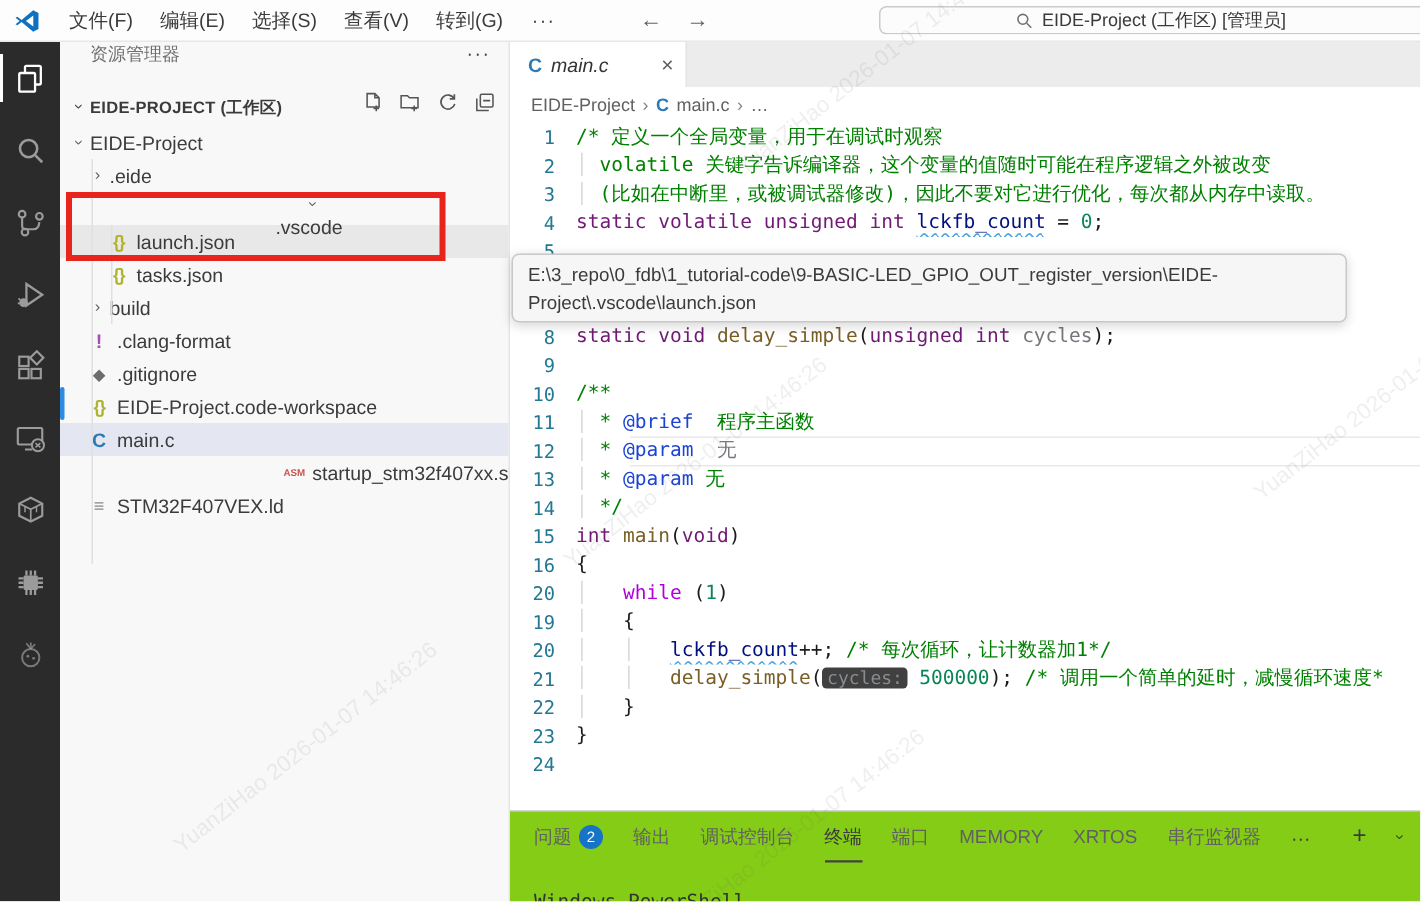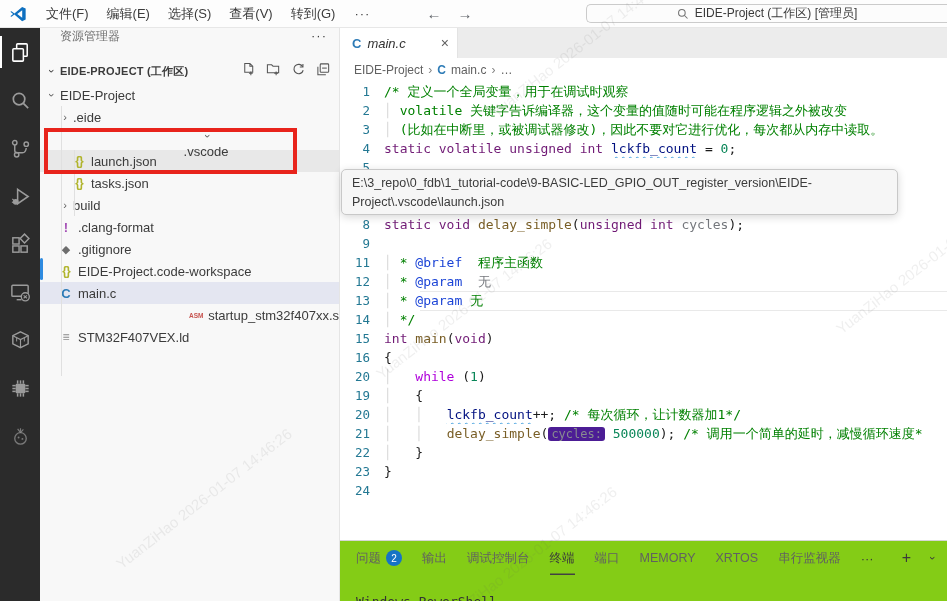--- a/index.html
+++ b/index.html
@@ -60,21 +60,21 @@
   .tab-close { color:#5f5f5f; font-size:14px; cursor:default; }
   .breadcrumb { height:24px; display:flex; align-items:center; gap:5px; padding-left:14px; font-size:12px; color:#616161; background:#fff; }
   .bc-sep { color:#828282; font-size:12px; }
   .code { position:absolute; top:54px; left:0; right:0; bottom:0; font-family:"DejaVu Sans Mono", monospace; font-size:13px; }
   .cline { height:19px; line-height:19px; display:flex; white-space:pre; }
   .lnum { width:44px; padding-right:14px; text-align:right; color:#237893; flex:0 0 44px; font-size:12.5px; }
   .lbody { flex:1; overflow:hidden; }
   .cm{color:#008000} .kw{color:#701a75} .ctl{color:#af00db} .fn{color:#795e26} .nm{color:#098658} .tx{color:#1b1b1b} .gy{color:#75787d}
   .doc{color:#1b44d6} .g{color:#d8d8d8}
   .vru{color:#001080; text-decoration:underline wavy #4aa3e0 1px; text-underline-offset:3px;}
-  .hint{background:#4c1d95; color:#888b90; border-radius:3px; padding:0 3px; font-size:12px;}
+  .hint{background:#404040; color:#888b90; border-radius:3px; padding:0 3px; font-size:12px;}
   .hline { position:absolute; height:1px; background:#e9e9e9; z-index:1; }
   
   .tooltip { position:absolute; left:298px; top:169px; width:557px; height:46px; background:#f6f6f6;
     border:1px solid #c8c8c8; border-radius:5px; box-shadow:0 2px 8px rgba(0,0,0,.16); z-index:9;
     padding:4px 10px; font-size:12.5px; color:#3b3b3b; line-height:19px; overflow:hidden;margin-left:43px; }
   
   .redbox { position:absolute; left:44px; top:128px; width:253px; height:46px;
     border:4px solid #e8241c; z-index:8; pointer-events:none; }
   
   .panel { position:absolute; left:340px; top:540px; width:607px; height:66px; background:#84cc16; border-top:1px solid #d6d6d6; z-index:3; }
@@ -304,20 +304,21 @@
     <div class="code" id="code">
         <div class="cline"><span class="lnum">1</span><span class="lbody"><span class="cm">/* 定义一个全局变量，用于在调试时观察</span></span></div>
         <div class="cline"><span class="lnum">2</span><span class="lbody"><span class="g">│</span><span class="cm"> volatile 关键字告诉编译器，这个变量的值随时可能在程序逻辑之外被改变</span></span></div>
         <div class="cline"><span class="lnum">3</span><span class="lbody"><span class="g">│</span><span class="cm"> (比如在中断里，或被调试器修改)，因此不要对它进行优化，每次都从内存中读取。</span></span></div>
         <div class="cline"><span class="lnum">4</span><span class="lbody"><span class="kw">static volatile unsigned int</span><span class="tx"> </span><span class="vru">lckfb_count</span><span class="tx"> = </span><span class="nm">0</span><span class="tx">;</span></span></div>
         <div class="cline"><span class="lnum">5</span><span class="lbody"></span></div>
         <div class="cline"><span class="lnum">6</span><span class="lbody"></span></div>
         <div class="cline"><span class="lnum">7</span><span class="lbody"></span></div>
         <div class="cline"><span class="lnum">8</span><span class="lbody"><span class="kw">static void</span><span class="tx"> </span><span class="fn">delay_simple</span><span class="tx">(</span><span class="kw">unsigned int</span><span class="tx"> </span><span class="gy">cycles</span><span class="tx">);</span></span></div>
         <div class="cline"><span class="lnum">9</span><span class="lbody"></span></div>
+        <div class="cline"><span class="lnum">10</span><span class="lbody"><span class="cm">/**</span></span></div>
         <div class="cline"><span class="lnum">11</span><span class="lbody"><span class="g">│</span><span class="cm"> * </span><span class="doc">@brief</span><span class="cm">  程序主函数</span></span></div>
         <div class="cline"><span class="lnum">12</span><span class="lbody"><span class="g">│</span><span class="cm"> * </span><span class="doc">@param</span><span class="tx">  </span><span class="gy">无</span></span></div>
         <div class="cline"><span class="lnum">13</span><span class="lbody"><span class="g">│</span><span class="cm"> * </span><span class="doc">@param</span><span class="cm"> 无</span></span></div>
         <div class="cline"><span class="lnum">14</span><span class="lbody"><span class="g">│</span><span class="cm"> */</span></span></div>
         <div class="cline"><span class="lnum">15</span><span class="lbody"><span class="kw">int</span><span class="tx"> </span><span class="fn">main</span><span class="tx">(</span><span class="kw">void</span><span class="tx">)</span></span></div>
         <div class="cline"><span class="lnum">16</span><span class="lbody"><span class="tx">{</span></span></div>
         <div class="cline"><span class="lnum">20</span><span class="lbody"><span class="g">│</span><span class="pl">   </span><span class="ctl">while</span><span class="tx"> (</span><span class="nm">1</span><span class="tx">)</span></span></div>
         <div class="cline"><span class="lnum">19</span><span class="lbody"><span class="g">│</span><span class="pl">   </span><span class="tx">{</span></span></div>
         <div class="cline"><span class="lnum">20</span><span class="lbody"><span class="g">│</span><span class="pl">   </span><span class="g">│</span><span class="pl">   </span><span class="vru">lckfb_count</span><span class="tx">++; </span><span class="cm">/* 每次循环，让计数器加1*/</span></span></div>
         <div class="cline"><span class="lnum">21</span><span class="lbody"><span class="g">│</span><span class="pl">   </span><span class="g">│</span><span class="pl">   </span><span class="fn">delay_simple</span><span class="tx">(</span><span class="hint">cycles:</span><span class="tx"> </span><span class="nm">500000</span><span class="tx">); </span><span class="cm">/* 调用一个简单的延时，减慢循环速度*</span></span></div>

